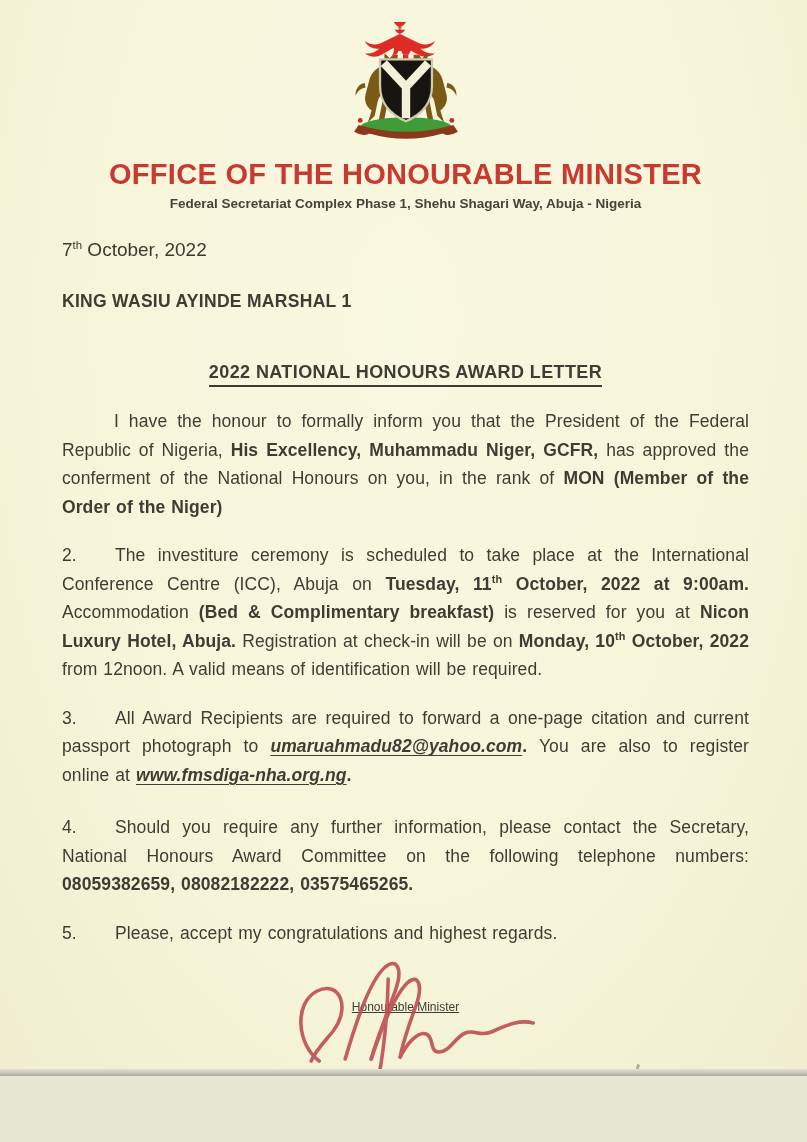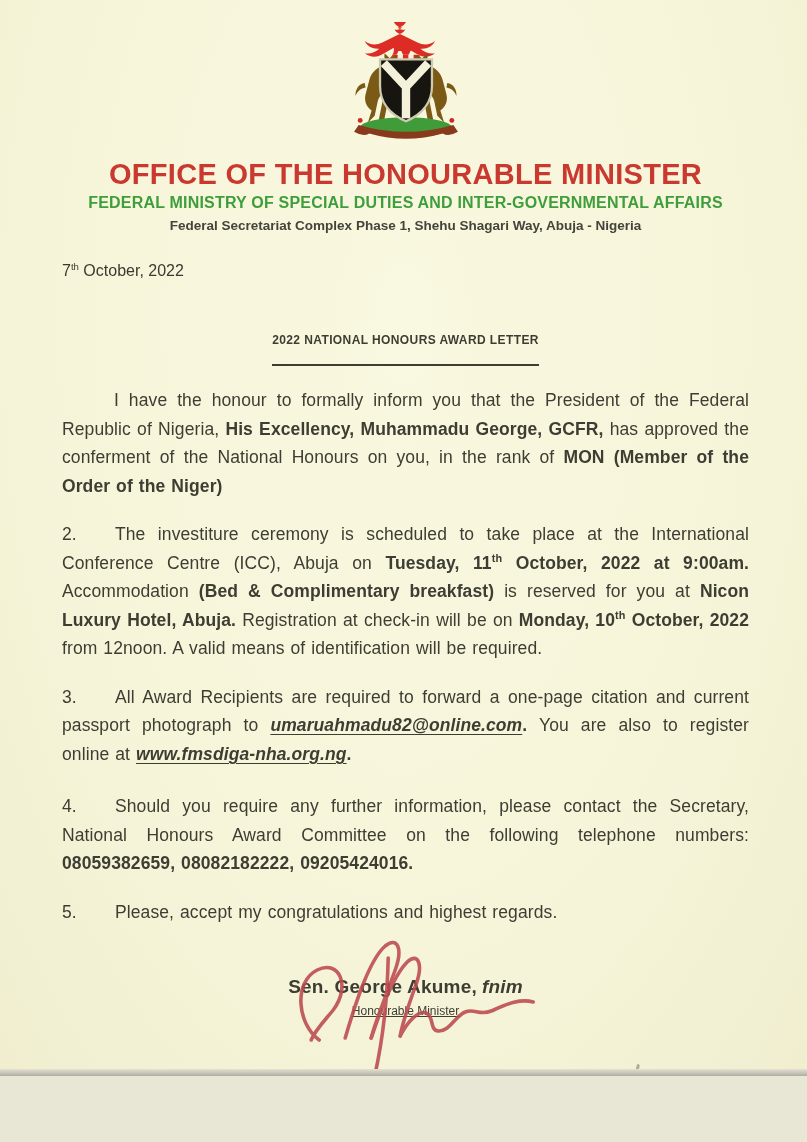--- a/index.html
+++ b/index.html
@@ -46,38 +46,38 @@
 
   
   .meta-row {
     display: flex;
     justify-content: space-between;
     align-items: flex-start;
     margin-top: 26px;
   }
   .ref { font-size: 18px; font-weight: 700; letter-spacing: 0.2px; }
   .ref-label { margin-right: 13px; }
-  .date { font-size: 16px; margin-right: 21px; color: #3b3a30; }
+  .date { font-size: 19px; margin-right: 21px; color: #3b3a30; }
   .date sup { font-size: 0.6em; }
   .recipient {
     margin-top: 30px;
     font-size: 17.5px;
     font-weight: 700;
     letter-spacing: 0.3px;
   }
 
   
   .letter-heading { text-align: center; margin-top: 50px; }
   .letter-heading span {
     display: inline-block;
-    font-size: 12px;
+    font-size: 18px;
     font-weight: 700;
     letter-spacing: 0.4px;
     border-bottom: 2px solid #3e3d33;
-    padding-bottom: 17px;
+    padding-bottom: 2px;
   }
   .para {
     font-size: 17.5px;
     line-height: 28.5px;
     text-align: justify;
     letter-spacing: 0.1px;
     word-spacing: 1px;
     margin-top: 20px;
   }
   .para.indent { text-indent: 52px; }
@@ -160,51 +160,48 @@
         <circle cx="170" cy="139" r="3.2" fill="#cc2a22" style="fill: rgb(204, 42, 34);"></circle>
 
         <path d="M48 145 q62 18 124 0 l6 9 q-12 7 -20 2 q-48 14 -96 0 q-8 5 -20 -2 z" fill="#8a3a1c" style="fill: rgb(138, 58, 28);"></path>
 
         <path d="M76 59 h68 v35 c0 23 -15 38 -34 46 c-19 -8 -34 -23 -34 -46 z" fill="#17150f" stroke="#cfcbb0" stroke-width="3" style="fill: rgb(23, 21, 15);"></path>
         <path d="M81 64 L110 95 M139 64 L110 95 M110 95 V136" stroke="#f4f1da" stroke-width="11" fill="none" style="stroke: rgb(244, 241, 218);"></path>
       </svg>
     </div>
 
     <div class="office-title" style="color: rgb(201, 57, 47);">OFFICE OF THE HONOURABLE MINISTER</div>
-    <div class="ministry-line" style="color: rgb(63, 158, 60);">FEDERAL MINISTRY OF SPECIAL DUTIES AND INTER-GOVERNMENTAL AFFAIRS</div>
     <div class="address-line">Federal Secretariat Complex Phase 1, Shehu  Shagari Way, Abuja - Nigeria</div>
 
     <div class="meta-row">
       <div class="date">
         <span>7</span><sup>th</sup><span> October, 2022</span>
       </div>
     </div>
 
+    <div class="recipient">KING WASIU AYINDE MARSHAL 1</div>
 
     <div class="letter-heading">
       <span>2022 NATIONAL HONOURS AWARD LETTER</span>
     </div>
 
-    <p class="para indent" id="para-1"><span>I have the honour to formally inform you that the President of the Federal Republic of Nigeria, </span><span class="b">His Excellency, Muhammadu George, GCFR,</span><span> has approved the conferment of the National Honours on you, in the rank of </span><span class="b">MON (Member of the Order of the Niger)</span></p>
+    <p class="para indent" id="para-1"><span>I have the honour to formally inform you that the President of the Federal Republic of Nigeria, </span><span class="b">His Excellency, Muhammadu Niger, GCFR,</span><span> has approved the conferment of the National Honours on you, in the rank of </span><span class="b">MON (Member of the Order of the Niger)</span></p>
     <p class="para" id="para-2"><span class="num">2.</span><span>The investiture ceremony is scheduled to take place at the International Conference Centre (ICC), Abuja on </span><span class="b">Tuesday, 11</span><sup class="b">th</sup><span class="b"> October, 2022 at 9:00am.</span><span> Accommodation </span><span class="b">(Bed &amp; Complimentary breakfast)</span><span> is reserved for you at </span><span class="b">Nicon Luxury Hotel, Abuja.</span><span> Registration at check-in will be on </span><span class="b">Monday, 10</span><sup class="b">th</sup><span class="b"> October, 2022</span><span> from 12noon. A valid means of identification will be required.</span></p>
-    <p class="para" id="para-3"><span class="num">3.</span><span>All Award Recipients are required to forward a one-page citation and current passport photograph to </span><span class="b i u">umaruahmadu82@online.com</span><span class="b">.</span><span> You are also to register online at </span><span class="b i u">www.fmsdiga-nha.org.ng</span><span class="b">.</span></p>
-    <p class="para" id="para-4"><span class="num">4.</span><span>Should you require any further information, please contact the Secretary, National Honours Award Committee on the following telephone numbers: </span><span class="b">08059382659, 08082182222, 09205424016.</span></p>
+    <p class="para" id="para-3"><span class="num">3.</span><span>All Award Recipients are required to forward a one-page citation and current passport photograph to </span><span class="b i u">umaruahmadu82@yahoo.com</span><span class="b">.</span><span> You are also to register online at </span><span class="b i u">www.fmsdiga-nha.org.ng</span><span class="b">.</span></p>
+    <p class="para" id="para-4"><span class="num">4.</span><span>Should you require any further information, please contact the Secretary, National Honours Award Committee on the following telephone numbers: </span><span class="b">08059382659, 08082182222, 03575465265.</span></p>
     <p class="para" id="para-5"><span class="num">5.</span><span>Please, accept my congratulations and highest regards.</span></p>
 
     <div class="sig-block" style="color:#bd4a50;">
       <svg class="sig-ink" viewBox="0 0 300 212">
         <path d="M44 128 C 22 112, 18 70, 42 58 C 64 47, 76 74, 58 98 C 50 108, 40 118, 36 128"></path>
         <path d="M70 126 C 80 92, 94 48, 110 34 C 122 24, 128 36, 120 58 C 110 86, 100 110, 96 126"></path>
         <path d="M96 126 C 106 96, 120 62, 132 50 C 143 40, 148 52, 141 72 C 133 94, 127 112, 125 124"></path>
         <path d="M125 124 C 132 110, 143 98, 151 101 C 159 104, 154 118, 163 119 C 174 120, 180 104, 190 100 C 199 96, 204 104, 216 99 C 230 93, 244 86, 258 90"></path>
         <path d="M113 46 C 112 90, 106 140, 96 178 C 93 189, 89 198, 85 205"></path>
       </svg>
-      <div class="sig-name" style="color:#3e3d33;">
-        <span>Sen. George Akume,</span><span class="fnim">fnim</span>
-      </div>
       <div class="sig-role" style="color:#3e3d33;">Honourable Minister</div>
     </div>
 
   </div>
 
   <div class="stray-mark"></div>
   <div class="scan-edge"></div>
 </div>
 
 </body></html>

